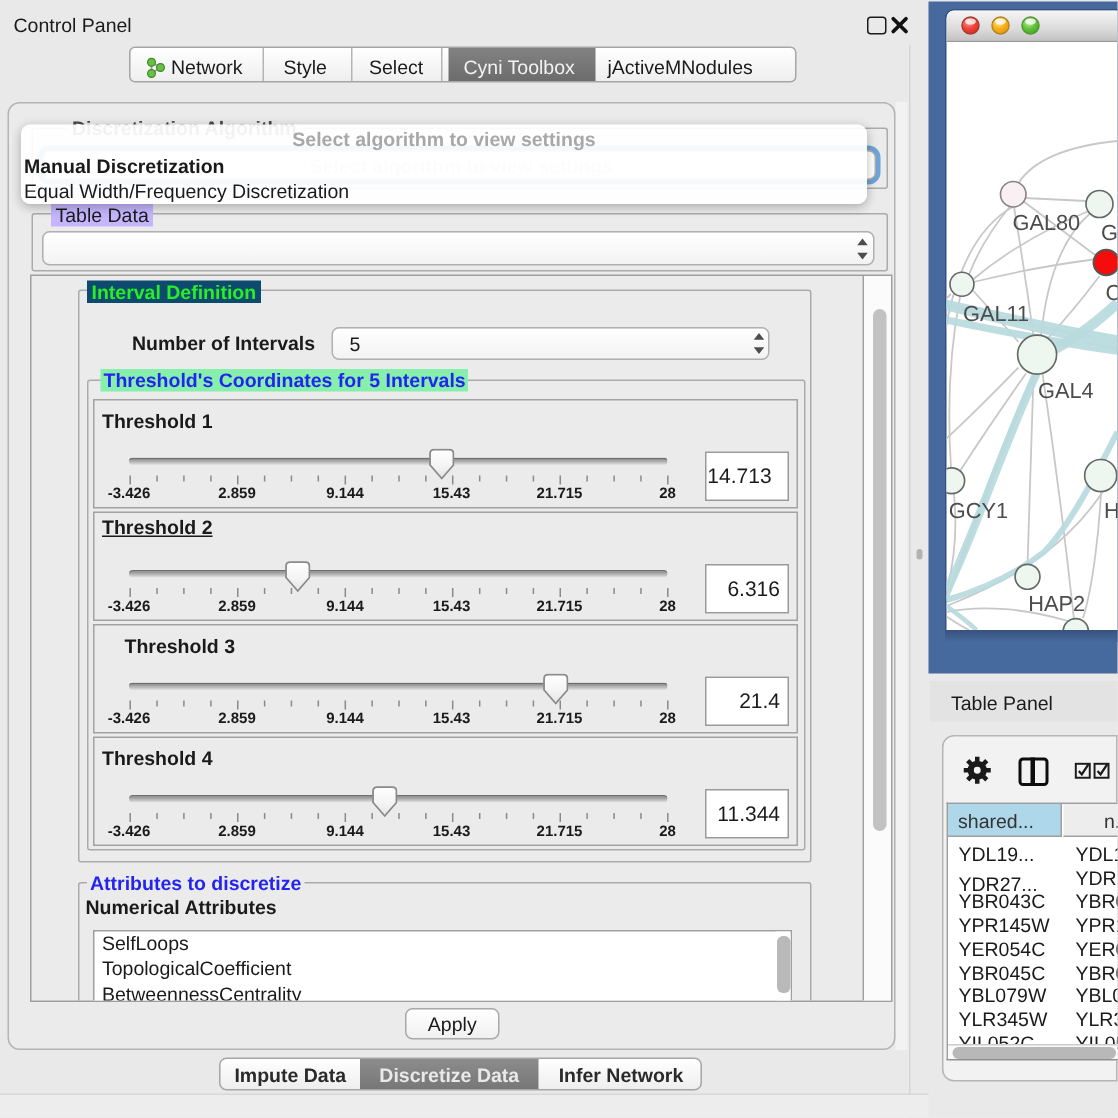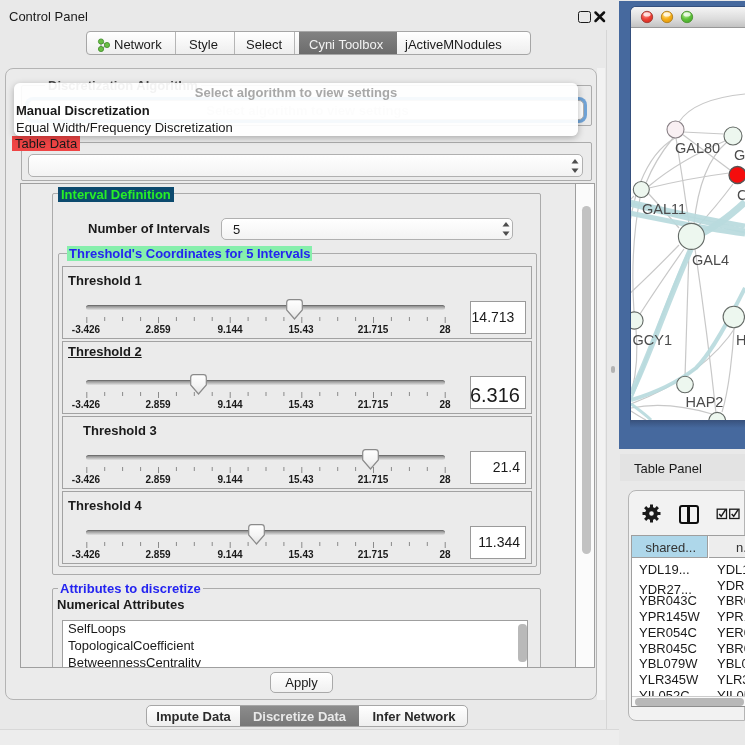--- a/index.html
+++ b/index.html
@@ -40,21 +40,21 @@
 <div class="abs" style="left:597px;top:68px;width:8px;height:632px;background:#f2f2f2;"></div>
 <div class="abs" style="left:606px;top:30px;width:1px;height:715px;background:#d6d6d6;"></div>
 <div class="abs" style="left:5px;top:68px;width:592px;height:632px;border:1px solid #b4b4b4;border-radius:8px;background:#ebebeb;"></div>
 
 <div class="abs" style="left:21px;top:85px;width:571px;height:41px;border:1px solid #ababab;border-radius:2px;"></div>
 <div class="abs t13 b" style="left:45px;top:78px;background:#ebebeb;padding:0 3px;color:#4a4a4a;">Discretization Algorithm</div>
 <div class="abs" style="left:28px;top:100px;width:556px;height:20px;background:#ffffff;border:1px solid #b0b0b0;border-radius:5px;box-shadow:0 0 0 3px rgba(90,151,210,0.85);"></div>
 <div class="abs t13 b" style="left:28px;top:103px;width:559px;text-align:center;color:#d7d7d7;">Select algorithm to view settings</div>
 
 <div class="abs" style="left:21px;top:142px;width:571px;height:39px;border:1px solid #ababab;border-radius:2px;"></div>
-<div class="abs t13" style="left:12px;top:136px;background:#ef4444;padding:0 3px;">Table Data</div>
+<div class="abs t13" style="left:34px;top:136px;background:#c4b5fd;padding:0 3px;">Table Data</div>
 <div class="abs" style="left:28px;top:154px;width:555px;height:23px;background:linear-gradient(#ffffff,#f3f3f3);border:1px solid #b0b0b0;border-radius:5px;"></div>
 <svg class="abs" style="left:570px;top:158px;" width="10" height="16" viewBox="0 0 10 16">
   <path d="M5 1 L8.5 5.5 L1.5 5.5 Z" fill="#4d4d4d"></path>
       <path d="M5 15 L8.5 10.5 L1.5 10.5 Z" fill="#4d4d4d"></path>
 </svg>
 
 <div class="abs" style="left:20px;top:183px;width:575px;height:485px;border:1px solid #9f9f9f;background:#ebebeb;"></div>
 <div class="abs" style="left:575px;top:184px;width:19px;height:483px;background:#fbfbfb;border-left:1px solid #9f9f9f;"></div>
 <div class="abs" style="left:582px;top:206px;width:9px;height:348px;background:#c2c2c2;border-radius:5px;"></div>
 
@@ -158,21 +158,21 @@
     <defs>
             <linearGradient id="kg341" x1="0" y1="0" x2="0" y2="1">
               <stop offset="0" stop-color="#ffffff"></stop>
               <stop offset="0.55" stop-color="#f4f4f4"></stop>
               <stop offset="1" stop-color="#e3e3e3"></stop>
             </linearGradient>
           </defs>
     <path d="M3.5 0.7 L13.5 0.7 Q16.3 0.7 16.3 3.5 L16.3 11 L8.5 20 L0.7 11 L0.7 3.5 Q0.7 0.7 3.5 0.7 Z" fill="url(#kg341)" stroke="#8a8a8a" stroke-width="1.2"></path>
   </svg>
   <div class="abs" style="left:470px;top:376px;width:56px;height:33px;background:#ffffff;border:1px solid #9a9a9a;"></div>
-  <div class="abs" style="left:466px;top:384px;width:54px;text-align:right;font-size:20px;">6.316</div>
+  <div class="abs" style="left:466px;top:384px;width:54px;text-align:right;font-size:14px;">6.316</div>
   <div class="abs" style="left:62px;top:416px;width:470px;height:73px;border:1px solid #a2a2a2;background:#ebebeb;"></div>
   <div class="abs t13 b" style="left:83px;top:423px;">Threshold 3</div>
   <div class="abs" style="left:86px;top:455px;width:359px;height:5px;background:linear-gradient(#8e8e8e,#e2e2e2);border-radius:2.5px;border-top:1px solid #6f6f6f;"></div>
   <svg class="abs" style="left:0;top:0;" width="745" height="745" viewBox="0 0 745 745">
           <g fill="#8a8a8a">
             <rect x="86.3" y="467" width="1" height="6"></rect>
             <rect x="104.2" y="467" width="1" height="4"></rect>
             <rect x="122.1" y="467" width="1" height="4"></rect>
             <rect x="140.1" y="467" width="1" height="4"></rect>
             <rect x="158.0" y="467" width="1" height="6"></rect>
@@ -399,21 +399,21 @@
 <svg class="abs" style="left:716px;top:507px;" width="25" height="13" viewBox="0 0 25 13">
   <rect x="1.2" y="2.2" width="9.3" height="9.3" fill="none" stroke="#1a1a1a" stroke-width="1.3"></rect>
   <path d="M3.2 7 L5.2 9.3 L9.6 2.6" stroke="#1a1a1a" stroke-width="1.5" fill="none"></path>
   <rect x="13.7" y="2.2" width="9.3" height="9.3" fill="none" stroke="#1a1a1a" stroke-width="1.3"></rect>
   <path d="M15.7 7 L17.7 9.3 L22.1 2.6" stroke="#1a1a1a" stroke-width="1.5" fill="none"></path>
 </svg>
 
 <div class="abs" style="left:631px;top:535px;width:114px;height:172px;background:#ffffff;border-left:1px solid #9f9f9f;border-top:1px solid #9f9f9f;border-bottom:1px solid #8e8e8e;overflow:hidden;">
   <div class="abs" style="left:0;top:0;width:76px;height:22px;background:#aed7ea;border-right:1px solid #9f9f9f;border-bottom:1px solid #9f9f9f;"></div>
   <div class="abs" style="left:77px;top:0;width:37px;height:22px;background:#ededed;border-bottom:1px solid #9f9f9f;"></div>
-  <div class="abs t13" style="left:0px;top:4px;width:64px;text-align:right;color:#333;">shared...</div>
+  <div class="abs t13" style="left:0px;top:4px;width:64px;text-align:center;color:#333;">shared...</div>
   <div class="abs t13" style="left:104px;top:4px;color:#333;">n...</div>
   <div class="abs t13" style="left:7px;top:26.0px;">YDL19...</div>
   <div class="abs t13" style="left:85px;top:26.0px;">YDL194W</div>
   <div class="abs t13" style="left:7px;top:46px;">YDR27...</div>
   <div class="abs t13" style="left:85px;top:41.7px;">YDR277C</div>
   <div class="abs t13" style="left:7px;top:57.4px;">YBR043C</div>
   <div class="abs t13" style="left:85px;top:57.4px;">YBR043C</div>
   <div class="abs t13" style="left:7px;top:73.1px;">YPR145W</div>
   <div class="abs t13" style="left:85px;top:73.1px;">YPR145W</div>
   <div class="abs t13" style="left:7px;top:88.8px;">YER054C</div>

